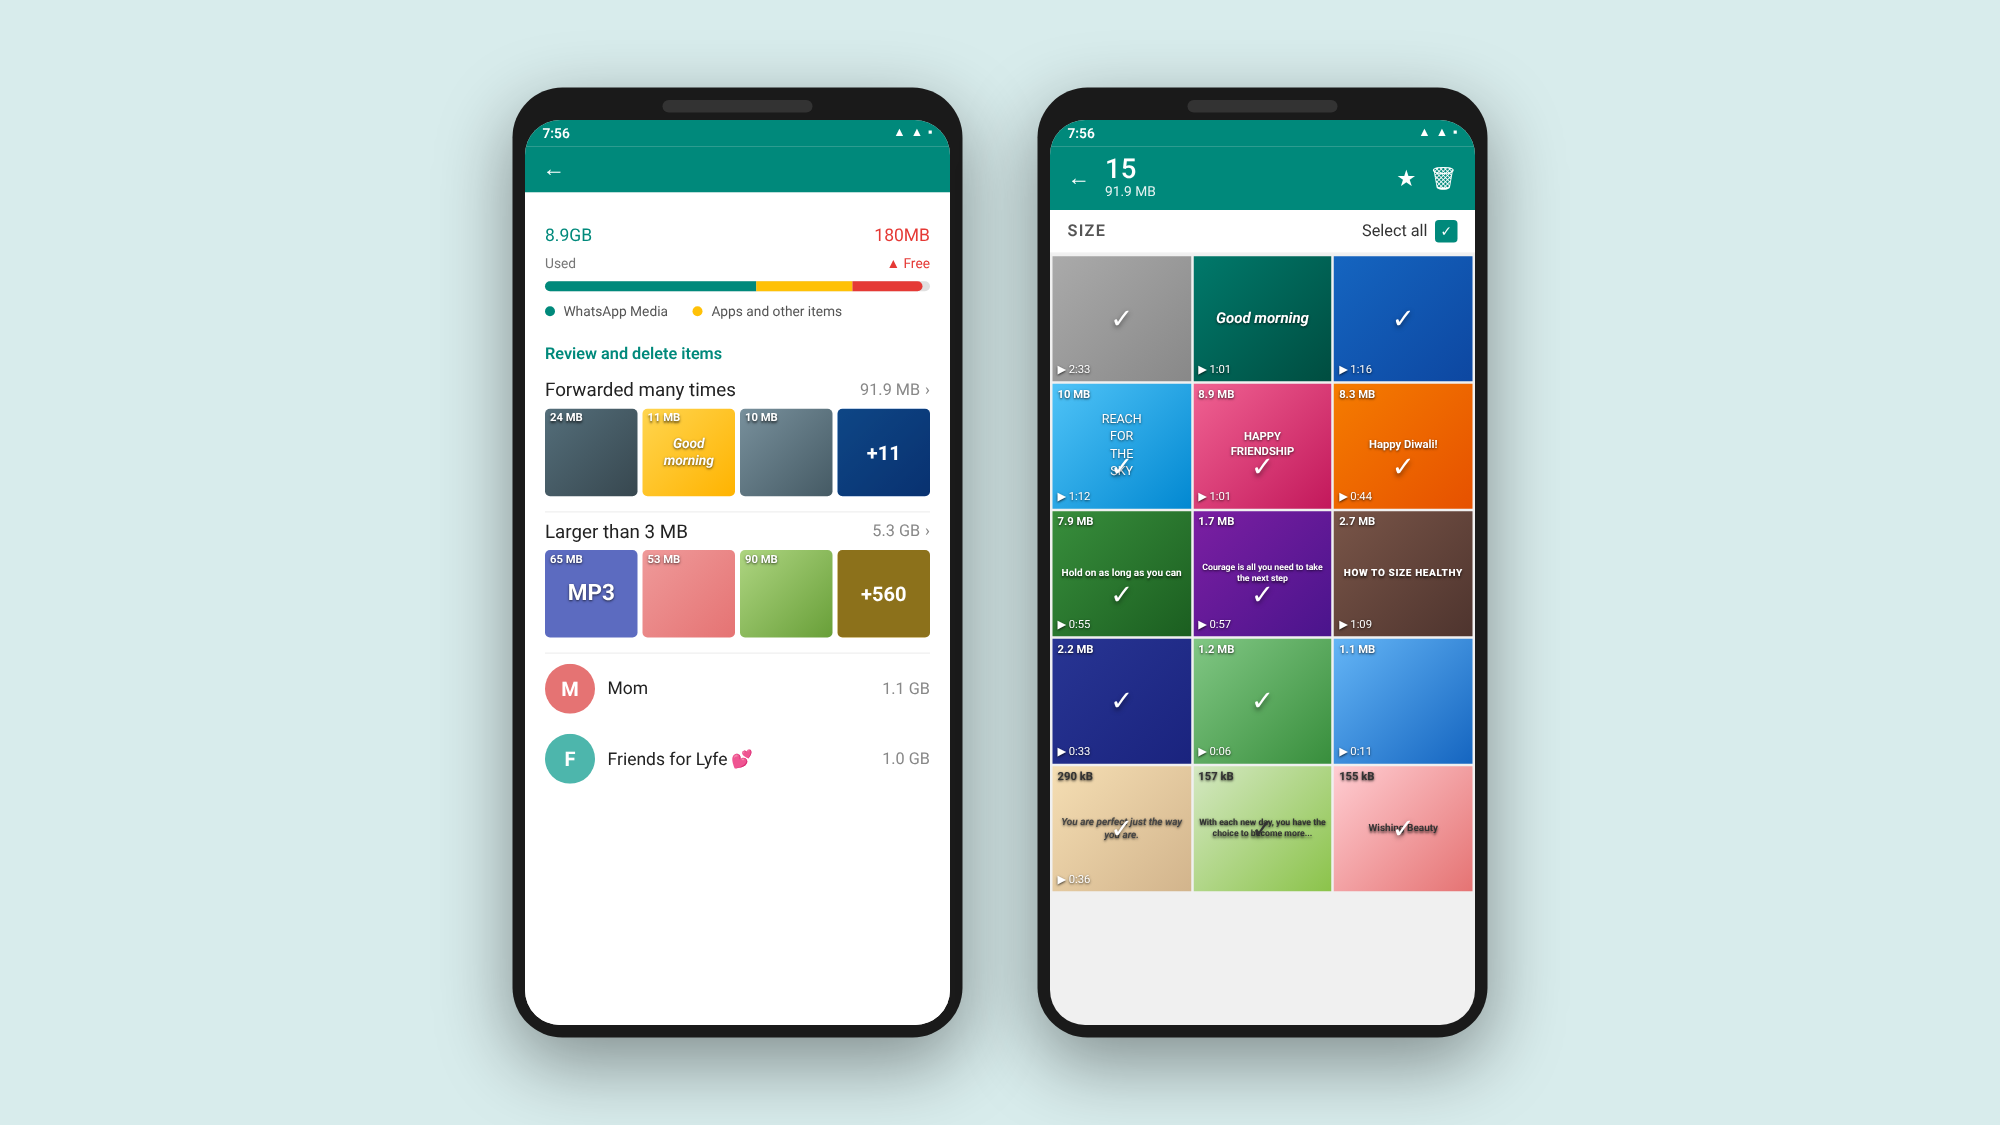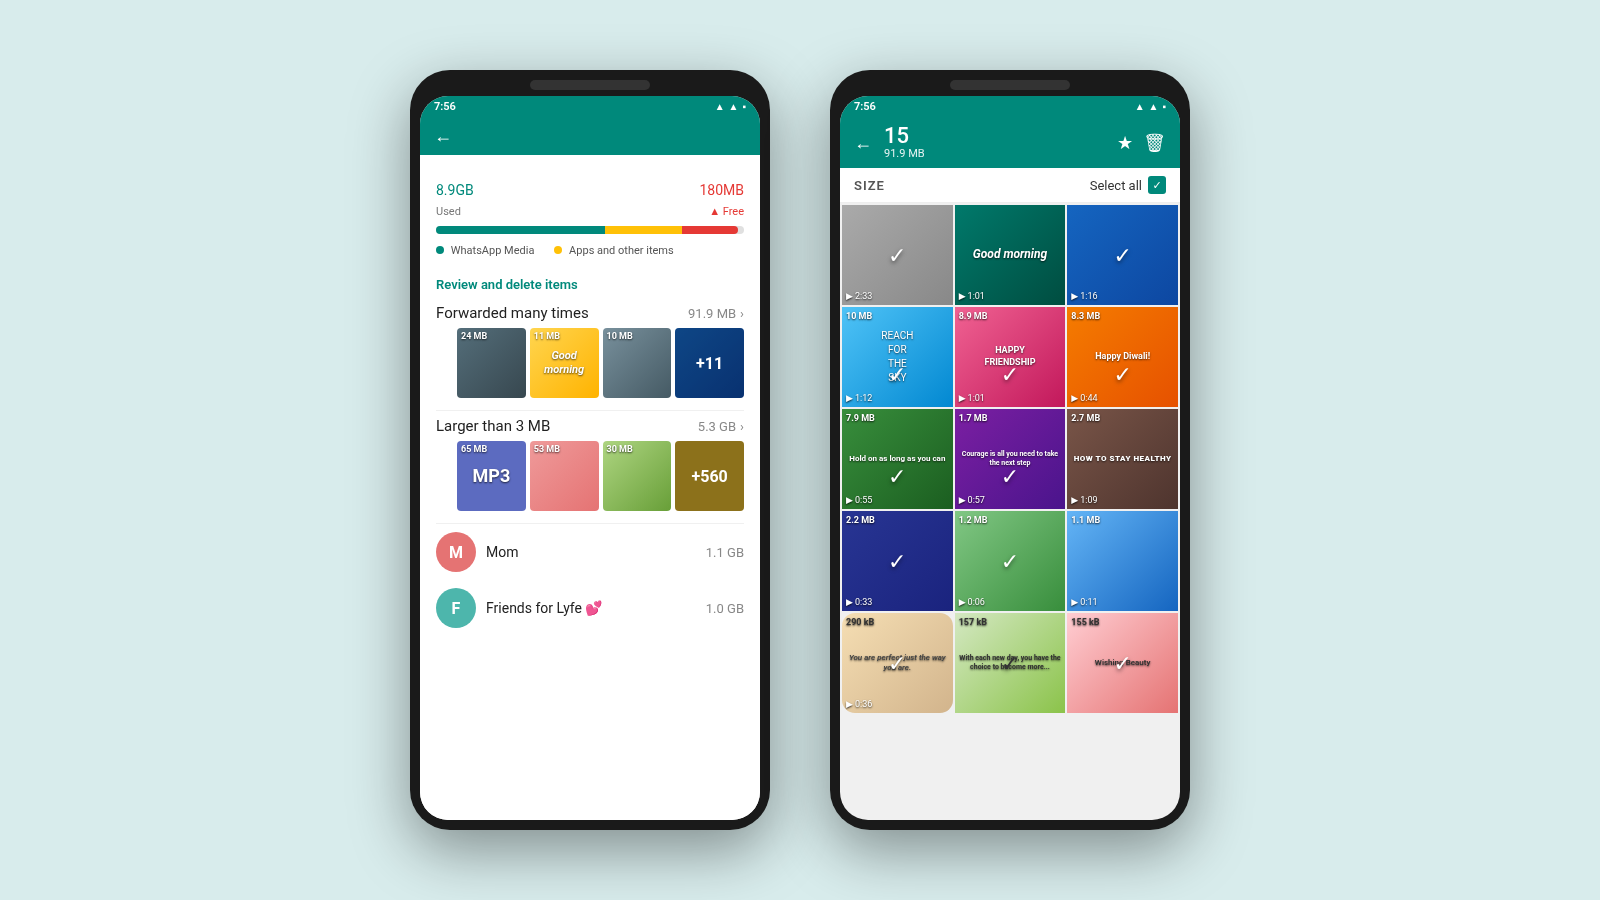--- a/index.html
+++ b/index.html
@@ -199,21 +199,20 @@
       display: flex;
       align-items: center;
       gap: 4px;
     }
 
     
     .thumb-row {
       display: flex;
       gap: 4px;
       padding: 0 16px 12px;
-      margin-left: 21px;
     }
     .thumb {
       flex: 1;
       height: 70px;
       border-radius: 4px;
       overflow: hidden;
       position: relative;
       background: #ccc;
     }
     .thumb-label {
@@ -521,21 +520,21 @@
       </div>
       <div class="thumb-row">
         <div class="thumb thumb-mp3">
           <span class="thumb-label">65 MB</span>
           <div class="cell-text" style="font-size:18px;font-weight:700">MP3</div>
         </div>
         <div class="thumb thumb-welcome">
           <span class="thumb-label">53 MB</span>
         </div>
         <div class="thumb thumb-photo">
-          <span class="thumb-label">30 MB</span>
+          <span class="thumb-label">90 MB</span>
         </div>
         <div class="thumb thumb-gold">
           <div class="thumb-overlay">+560</div>
         </div>
       </div>
 
       <div class="divider"></div>
 
       <div class="chat-item">
         <div class="avatar">
@@ -655,21 +654,21 @@
           <span class="media-cell-size">1.7 MB</span>
           <div class="cell-text" style="font-size:7px">Courage is all you need to take the next step</div>
           <div class="media-checkmark" style="align-items:flex-end;padding-bottom:20px">✓</div>
           <div class="media-cell-duration">
             <span>▶</span>
               <span>0:57</span>
           </div>
         </div>
         <div class="media-cell bg-brown">
           <span class="media-cell-size">2.7 MB</span>
-          <div class="cell-text" style="font-size:8px;font-weight:900;letter-spacing:0.5px">HOW TO STAY HEALTHY</div>
+          <div class="cell-text" style="font-size:8px;font-weight:900;letter-spacing:0.5px">HOW TO SIZE HEALTHY</div>
           <div class="media-cell-duration">
             <span>▶</span>
               <span>1:09</span>
           </div>
         </div>
 
         <div class="media-cell bg-darkblue">
           <span class="media-cell-size">2.2 MB</span>
           <div class="media-checkmark">✓</div>
           <div class="media-cell-duration">
@@ -686,21 +685,21 @@
           </div>
         </div>
         <div class="media-cell bg-lightblue">
           <span class="media-cell-size">1.1 MB</span>
           <div class="media-cell-duration">
             <span>▶</span>
               <span>0:11</span>
           </div>
         </div>
 
-        <div class="media-cell bg-cream" style="background:linear-gradient(135deg,#f5deb3,#d2b48c);border-radius:13px;">
+        <div class="media-cell bg-cream" style="background:linear-gradient(135deg,#f5deb3,#d2b48c);">
           <span class="media-cell-size" style="color:#333">290 kB</span>
           <div class="cell-text" style="font-size:8px;color:#444;font-style:italic;font-weight:600">You are perfect just the way you are.</div>
           <div class="media-checkmark" style="color:white;text-shadow:0 1px 3px rgba(0,0,0,0.6)">✓</div>
           <div class="media-cell-duration">
             <span>▶</span>
               <span>0:36</span>
           </div>
         </div>
         <div class="media-cell bg-warm" style="background:linear-gradient(135deg,#d4e8c2,#8bc34a);">
           <span class="media-cell-size" style="color:#333">157 kB</span>

